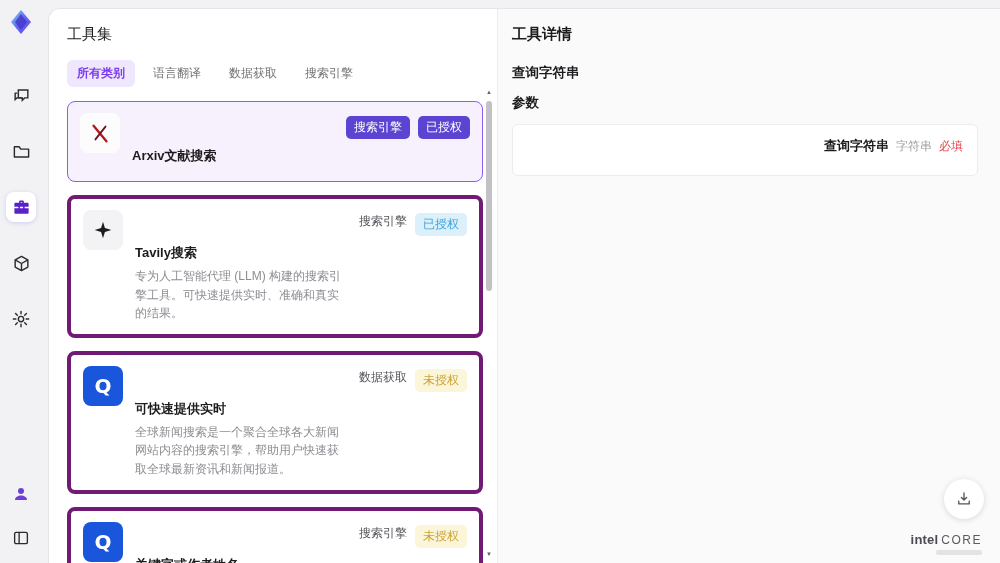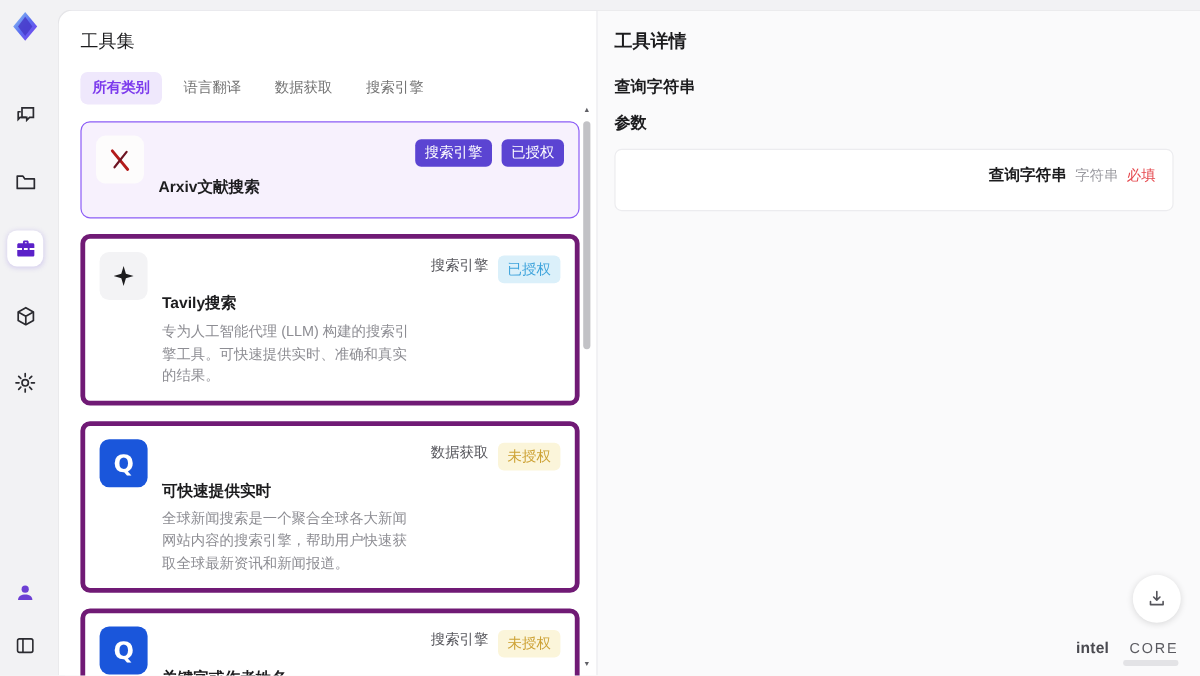--- a/index.html
+++ b/index.html
@@ -60,21 +60,21 @@
   .param-type { font-size:12px; color:#9a9aa0; }
   .param-req { font-size:12px; color:#e5484d; }
   .param-desc { font-size:13px; color:#55555b; }
 
   
   .fab { position:absolute; right:16px; bottom:44px; width:40px; height:40px; border-radius:50%;
     background:#ffffff; box-shadow:0 1px 6px rgba(0,0,0,.14); display:flex; align-items:center; justify-content:center; cursor:pointer; }
   .brand { position:absolute; right:18px; bottom:8px; text-align:right; line-height:1.1; }
   .brand .row { font-size:13px; color:#4a4a50; }
   .brand .intel { font-weight:bold; letter-spacing:.2px; }
-  .brand .core { font-size:12px; letter-spacing:1.5px; margin-left:17px; color:#5a5a60; }
+  .brand .core { font-size:12px; letter-spacing:1.5px; margin-left:3px; color:#5a5a60; }
   .brand .shim { width:46px; height:5px; background:#e3e3e6; border-radius:2px; margin:3px 0 0 auto; }
 
   svg { display:block; }
 </style>
 </head>
 <body>
 
 <div class="rail">
   <div class="logo">
     <svg width="28" height="28" viewBox="0 0 28 28">

